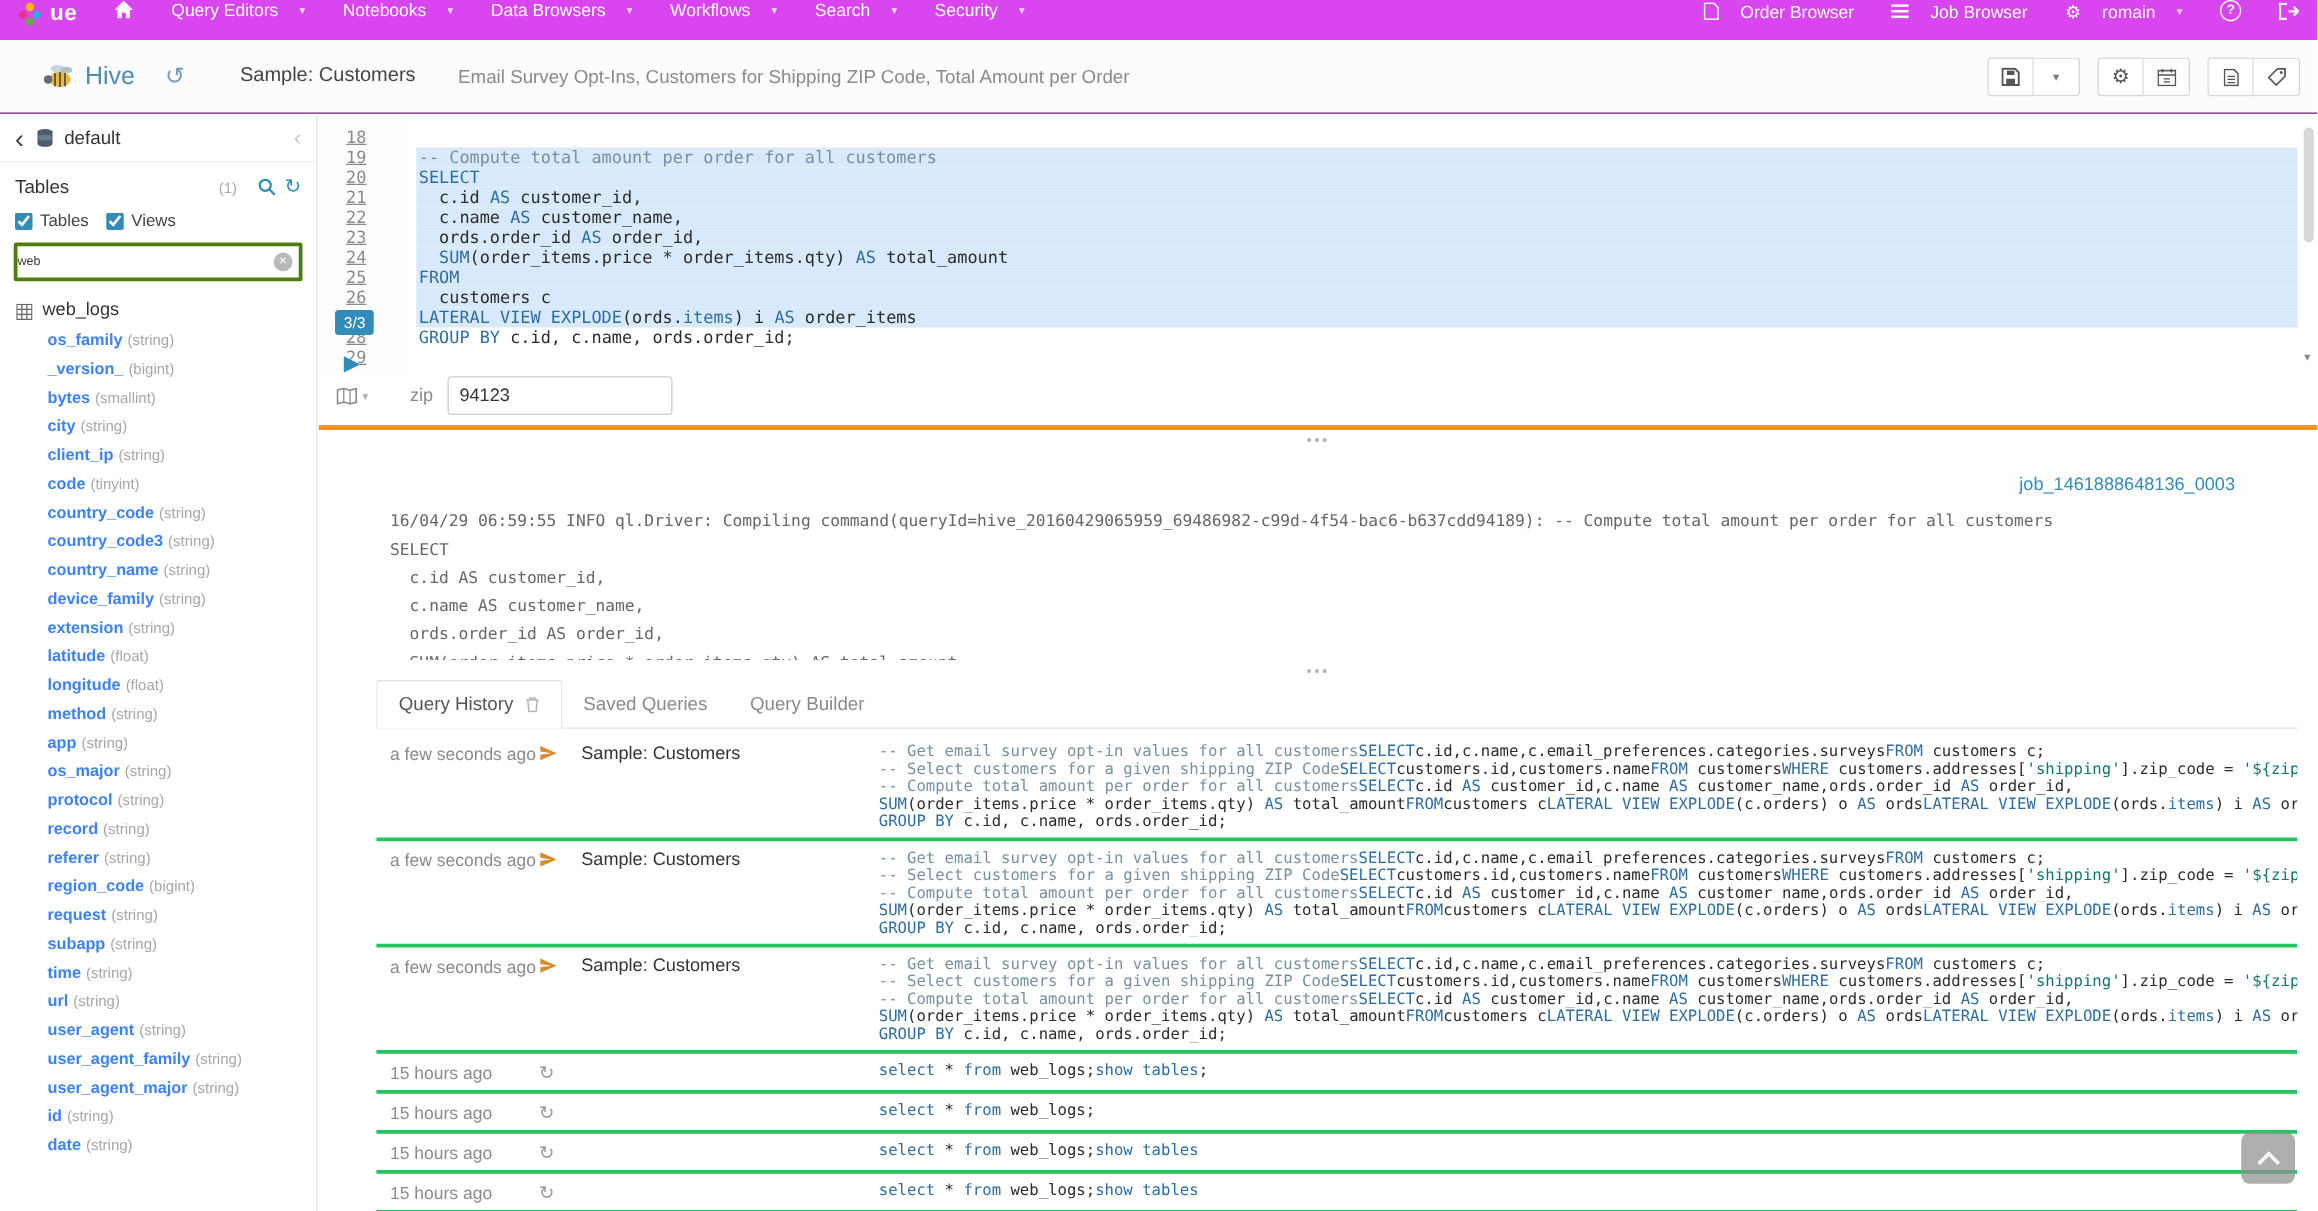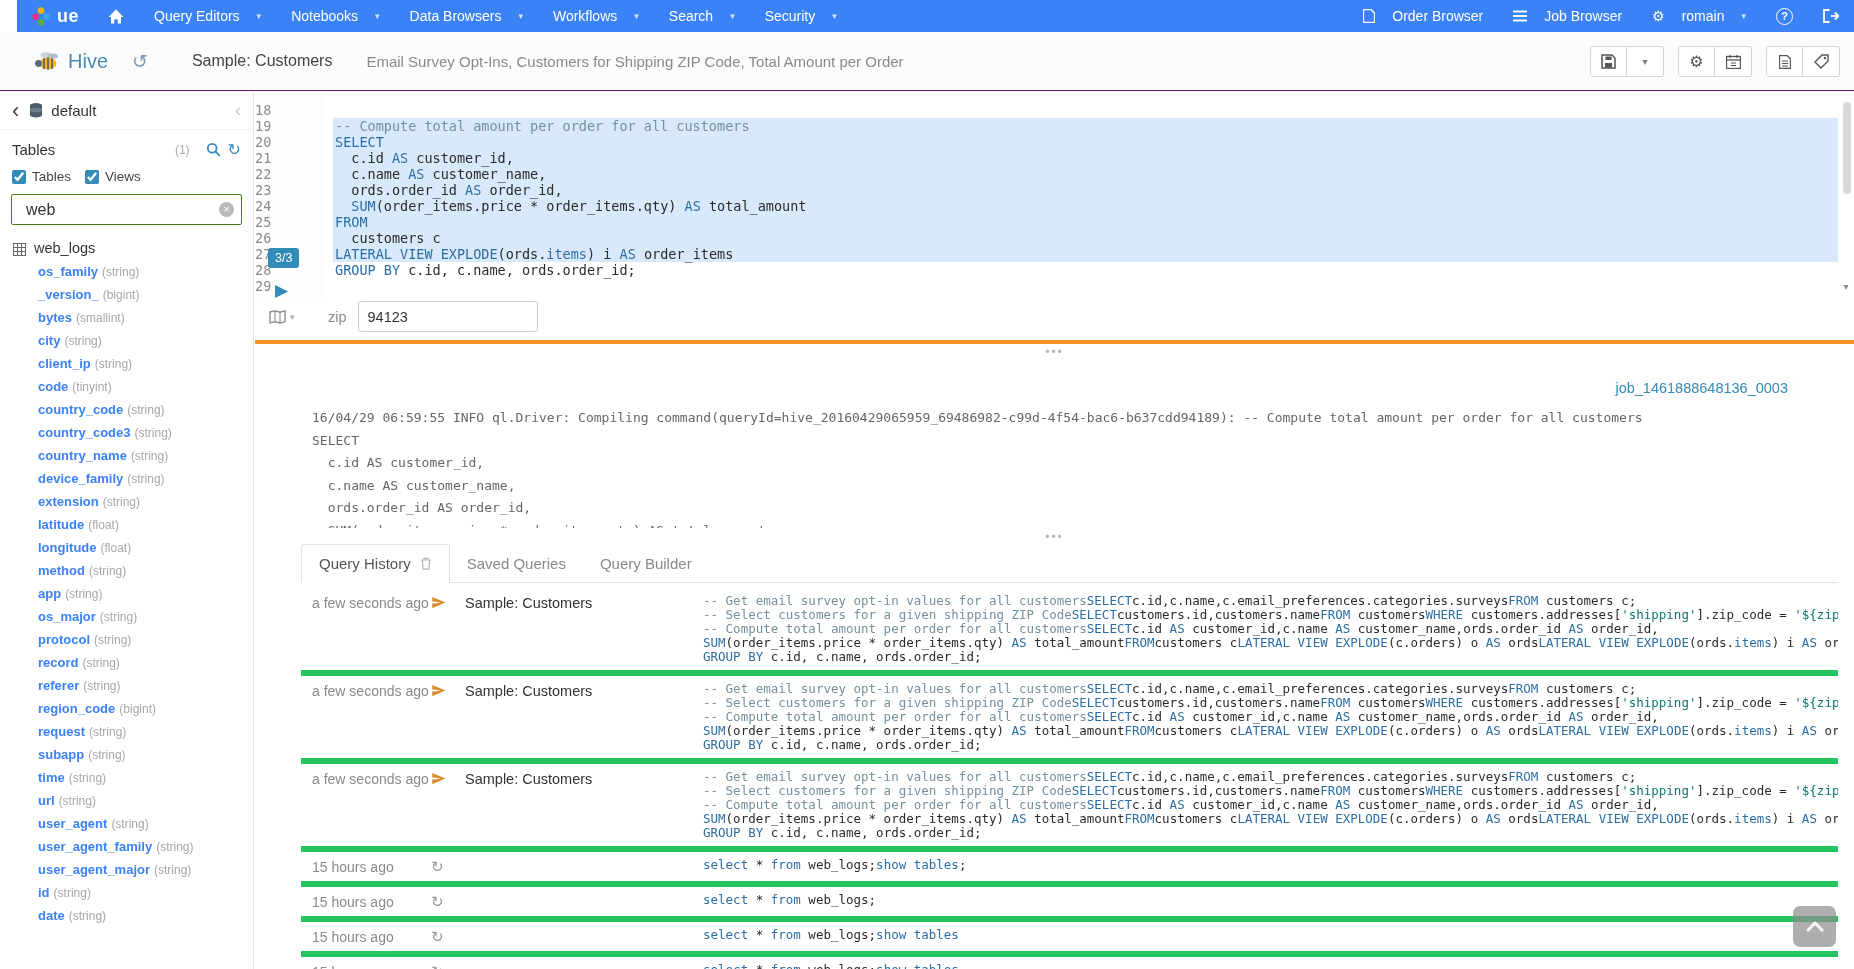--- a/index.html
+++ b/index.html
@@ -3,21 +3,21 @@
 <meta charset="utf-8">
 <style>
   *{box-sizing:border-box;margin:0;padding:0;}
   html,body{width:1854px;height:969px;overflow:hidden;}
   body{font-family:"Liberation Sans",sans-serif;background:#fff;position:relative;font-size:14px;color:#333;}
   a{text-decoration:none;color:inherit;cursor:pointer;}
   button{font-family:inherit;cursor:pointer;}
   svg{display:block;}
 
   
-  .navbar{height:32px;background:#3b82f6;display:flex;align-items:center;color:#fff;margin-left:17px;}
+  .navbar{height:32px;background:#d946ef;display:flex;align-items:flex-start;color:#fff;}
   .brand{display:flex;align-items:center;gap:6px;padding:0 14px;}
   .brand-txt{font-weight:bold;font-size:18px;letter-spacing:.5px;}
   .nav-item{display:flex;align-items:center;gap:17px;padding:0 15px;font-size:14px;white-space:nowrap;}
   .caret{font-size:9px;opacity:.8;}
   .nav-right{margin-left:auto;display:flex;}
   .gear-glyph{font-size:14px;line-height:1;}
   .help-circle{width:17px;height:17px;border:1.5px solid #fff;border-radius:50%;font-size:11px;line-height:14px;text-align:center;display:inline-block;font-weight:bold;}
 
   
   .appbar{height:59px;background:#fcfcfc;border-bottom:1px solid #701a75;display:flex;align-items:center;position:relative;}
@@ -43,32 +43,32 @@
   .collapse{margin-left:auto;color:#c9c9c9;font-size:18px;cursor:pointer;}
   .tables-head{display:flex;align-items:center;padding:11px 12px 4px;}
   .tables-label{font-size:15px;color:#333;}
   .tables-count{color:#aaa;font-size:12px;margin-left:auto;margin-right:9px;}
   .mini-ic{margin-left:7px;cursor:pointer;}
   .refresh{color:#338bb8;font-size:16px;line-height:1;}
   .filters{display:flex;align-items:center;padding:7px 12px 4px;color:#444;font-size:13.5px;gap:6px;}
   .filters input{accent-color:#338bb8;width:14px;height:14px;}
   .filters span{margin-right:8px;}
   .searchbox{margin:6px 11px 10px;position:relative;}
-  .searchbox input{width:100%;height:31px;border:1px solid #4d7c0f;border-radius:2px;padding:0 28px 0 14px;font-size:16px;color:#333;font-family:inherit;outline:none;}
+  .searchbox input{width:100%;height:31px;border:3px solid #4d7c0f;border-radius:2px;padding:0 28px 0 0;font-size:10px;color:#333;font-family:inherit;outline:none;}
   .clear-ic{position:absolute;right:8px;top:8px;width:15px;height:15px;border-radius:50%;background:#b9b9b9;color:#fff;font-size:11px;line-height:14px;text-align:center;cursor:pointer;}
   .tbl-row{display:flex;align-items:flex-end;padding:5px 13px 4px;color:#333;font-size:14.5px;gap:8px;cursor:pointer;}
   .col-item{height:23px;line-height:23px;padding-left:38px;font-size:13px;white-space:nowrap;cursor:pointer;}
   .col-name{color:#3b82f6;font-weight:bold;}
   .col-type{color:#a7a7a7;margin-left:4px;font-size:12px;}
 
   
   .main{position:absolute;left:255px;top:92px;right:0;bottom:0;background:#fff;}
 
   .editor{position:absolute;left:0;right:0;top:0;height:206px;display:flex;}
-  .gutter{width:70px;padding:10px 10px 0 0;text-align:left;color:#8b8b8b;font:13.5px/16px "DejaVu Sans Mono",monospace;background:#fdfdfd;}
+  .gutter{width:70px;padding:10px 10px 0 0;text-align:center;color:#8b8b8b;font:13.5px/16px "DejaVu Sans Mono",monospace;background:#fdfdfd;text-decoration:underline;}
   .code{flex:1;padding-top:10px;margin:0 16px 0 8px;font:13.5px/16px "DejaVu Sans Mono",monospace;color:#222;}
   .code-line{height:16px;white-space:pre;padding-left:2px;}
   .code-line.sel{background:#d7e9fa;}
   .tk-c{color:#76909f;}
   .tk-k{color:#2e6da4;}
   .tk-t{color:#2b2b2b;}
   .tk-s{color:#0f766e;}
   .ed-scroll{position:absolute;right:3px;top:8px;height:192px;width:10px;}
   .ed-thumb{position:absolute;top:2px;right:0;width:8px;height:92px;background:#d8d8d8;border-radius:4px;}
   .ed-down{position:absolute;bottom:0;right:-1px;width:12px;text-align:center;color:#888;font-size:10px;}
@@ -89,21 +89,21 @@
   .d2{top:440px;}
 
   .log{position:absolute;top:270px;left:57px;right:16px;height:166px;font:13px/22.5px "DejaVu Sans Mono",monospace;color:#666;white-space:pre;overflow:hidden;}
   .job-link{position:absolute;right:44px;top:16px;color:#338bb8;font:14.5px "Liberation Sans",sans-serif;background:#fdfdfd;padding:2px 6px;}
 
   .tabsbar{position:absolute;top:452px;left:46px;right:16px;border-bottom:1px solid #e2e2e2;display:flex;}
   .tab{padding:10px 17px;font-size:15px;color:#8a8a8a;display:flex;align-items:center;gap:9px;cursor:pointer;}
   .tab.active{background:#fff;border:1px solid #e2e2e2;border-bottom:1px solid #fff;margin-bottom:-1px;border-radius:3px 3px 0 0;color:#555;}
 
   .hrows{position:absolute;top:496px;left:46px;right:16px;bottom:0;overflow:hidden;}
-  .hrow{display:flex;align-items:flex-start;padding:6px 0;min-height:31px;border-bottom:6px solid #22c55e;cursor:pointer;}
+  .hrow{display:flex;align-items:flex-start;padding:6px 0;min-height:31px;border-bottom:3px solid #22c55e;cursor:pointer;}
   .htime{width:130px;color:#8a8a8a;font-size:14px;padding-left:11px;padding-top:1px;}
   .hicon{width:34px;padding-top:1px;}
   .hicon .cyc{color:#9a9a9a;font-size:15px;line-height:1;}
   .hname{width:238px;color:#333;font-size:14.5px;padding-top:1px;}
   .hsql{flex:1;font:12.5px/14px "DejaVu Sans Mono",monospace;color:#333;overflow:hidden;}
   .hsql-line{white-space:nowrap;overflow:hidden;}
 
   .scrolltop{position:absolute;right:18px;bottom:22px;width:43px;height:41px;background:#8f8f8f;opacity:.72;border-radius:7px;display:flex;align-items:center;justify-content:center;cursor:pointer;}
 </style>
 </head>

